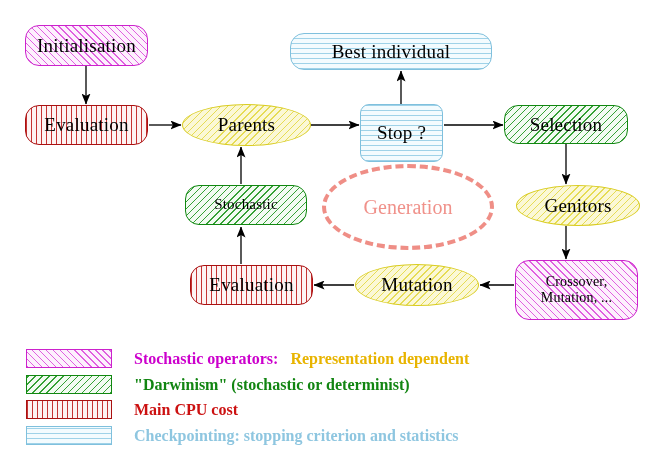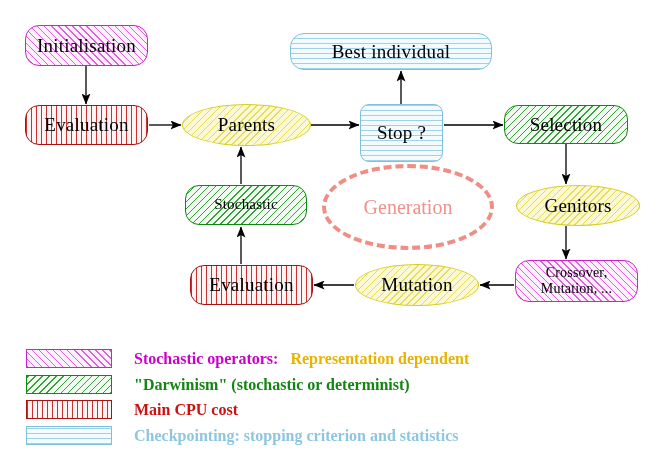--- a/index.html
+++ b/index.html
@@ -191,21 +191,21 @@
 </div>
 
 <div class="node fill-green" style="left:504px; top:105px; width:124px; height:39px;">
   <span class="lbl">Selection</span>
 </div>
 
 <div class="node fill-yellow ellipse" style="left:516px; top:185px; width:124px; height:41px;font-family:Liberation Serif, serif;">
   <span class="lbl">Genitors</span>
 </div>
 
-<div class="node fill-magenta two-line" style="left:515px; top:260px; width:123px; height:42px; flex-direction:column;">
+<div class="node fill-magenta two-line" style="left:515px; top:260px; width:123px; height:60px; flex-direction:column;">
   <span class="lbl">Crossover,</span>
   <span class="lbl">Mutation, ...</span>
 </div>
 
 <div class="node fill-yellow ellipse" style="left:355px; top:264px; width:124px; height:42px;">
   <span class="lbl">Mutation</span>
 </div>
 
 <div class="node fill-red" style="left:190px; top:265px; width:123px; height:40px;">
   <span class="lbl">Evaluation</span>

